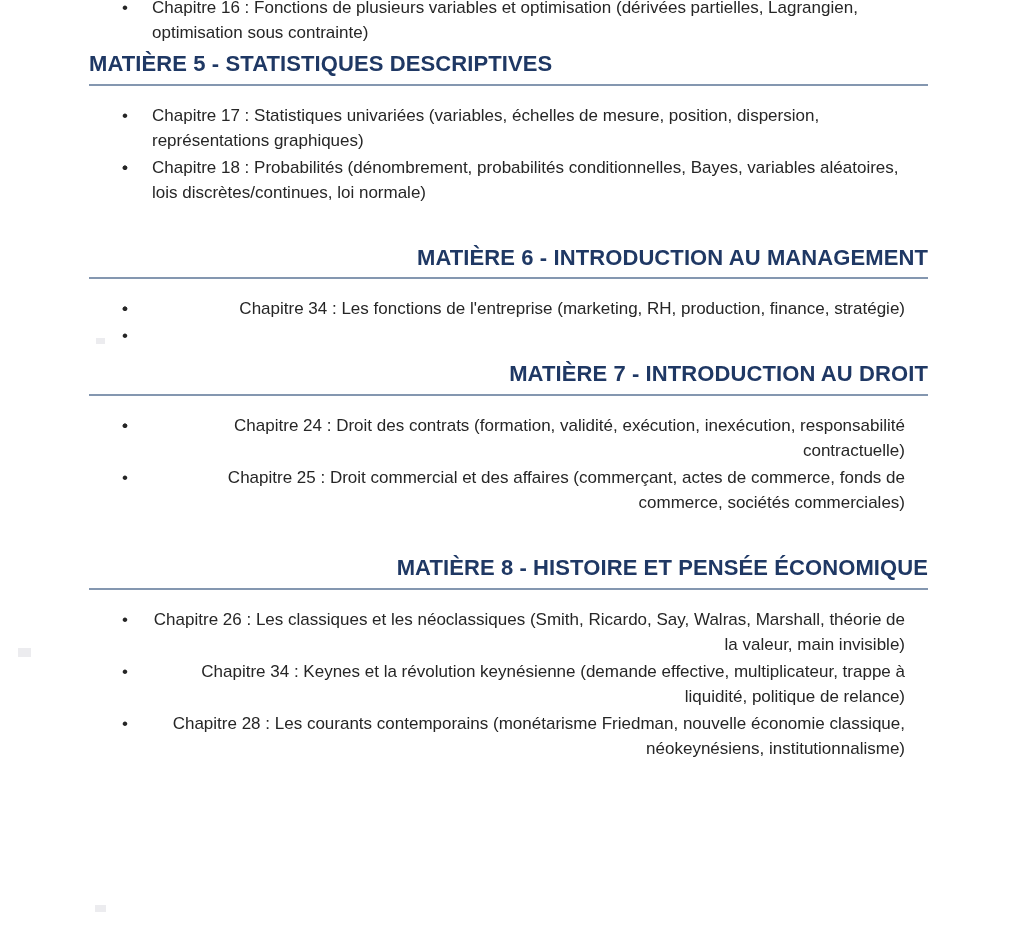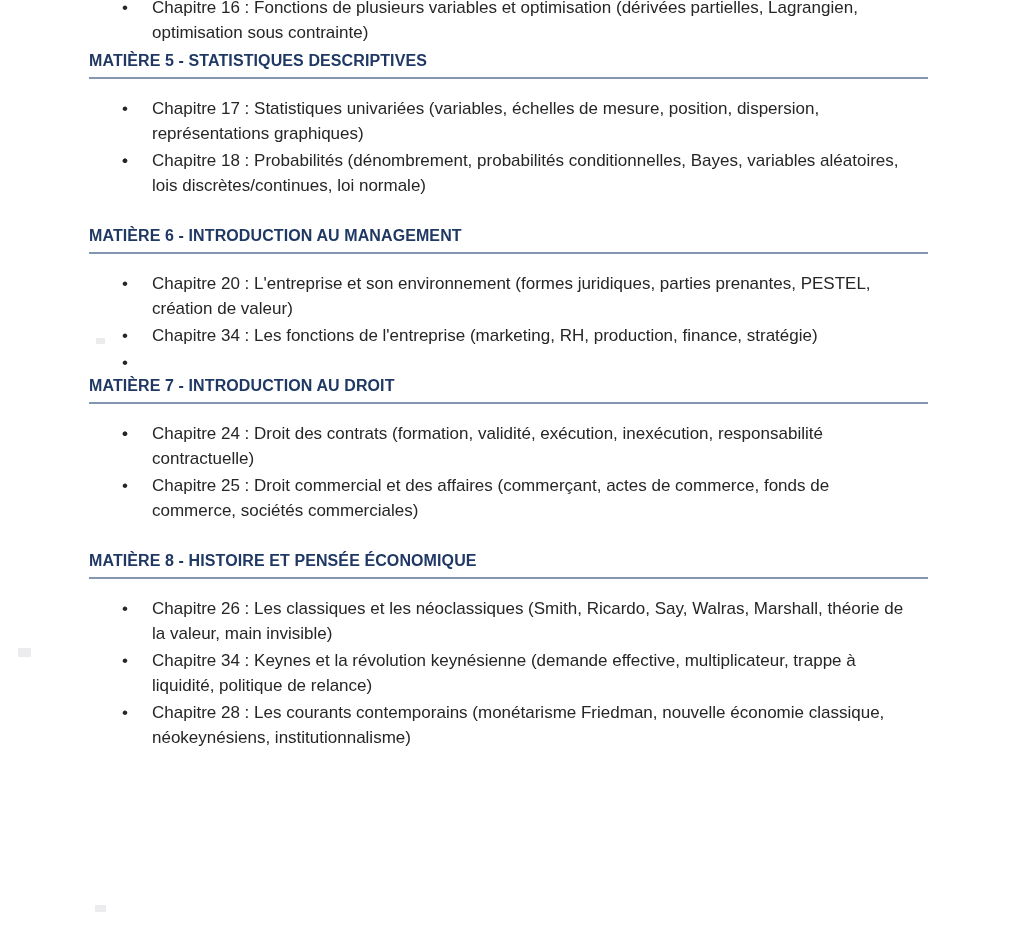--- a/index.html
+++ b/index.html
@@ -26,21 +26,21 @@
   
   .continuation {
     position: absolute;
     top: -5px;
     left: 0;
     width: 1024px;
   }
 
   
   .section-heading {
-    font-size: 16px;
+    font-size: 22px;
     font-weight: bold;
     color: #1F3864;
     letter-spacing: 0.1px;
     line-height: 1.12;
     margin: 0;
     padding: 0 0 7px 0;
     white-space: nowrap;
   }
   .heading-block {
     margin: 0;
@@ -78,21 +78,21 @@
     color: #262626;
   }
   .bullet-text {
     display: block;
     max-width: 753px;
   }
 
   
   .group { margin: 0; padding: 0; }
   .group .bullets { margin-top: 17px; }
-  .group + .group { margin-top: 29px; }
+  .group + .group { margin-top: 41px; text-align: right; }
 
   .spacer-top { height: 52px; }
 
   sup { font-size: 0.72em; vertical-align: super; line-height: 0; }
 
   
   .speckle {
     position: absolute;
     background: #e9e9ec;
     opacity: 0.85;
@@ -138,21 +138,20 @@
     </ul>
   </section>
 
   <section class="group">
     <div class="heading-block">
       <h2 class="section-heading">MATIÈRE 6 - INTRODUCTION AU MANAGEMENT</h2>
     </div>
     <ul class="bullets">
       <li class="bullet-item">
         <span class="dot">•</span>
-        <span class="bullet-text">Chapitre 20 : L'entreprise et son environnement (formes juridiques, parties prenantes, PESTEL, création de valeur)</span>
       </li>
       <li class="bullet-item">
         <span class="dot">•</span>
         <span class="bullet-text">Chapitre 34 : Les fonctions de l'entreprise (marketing, RH, production, finance, stratégie)</span>
       </li>
       <li class="bullet-item">
         <span class="dot">•</span>
       </li>
     </ul>
   </section>

